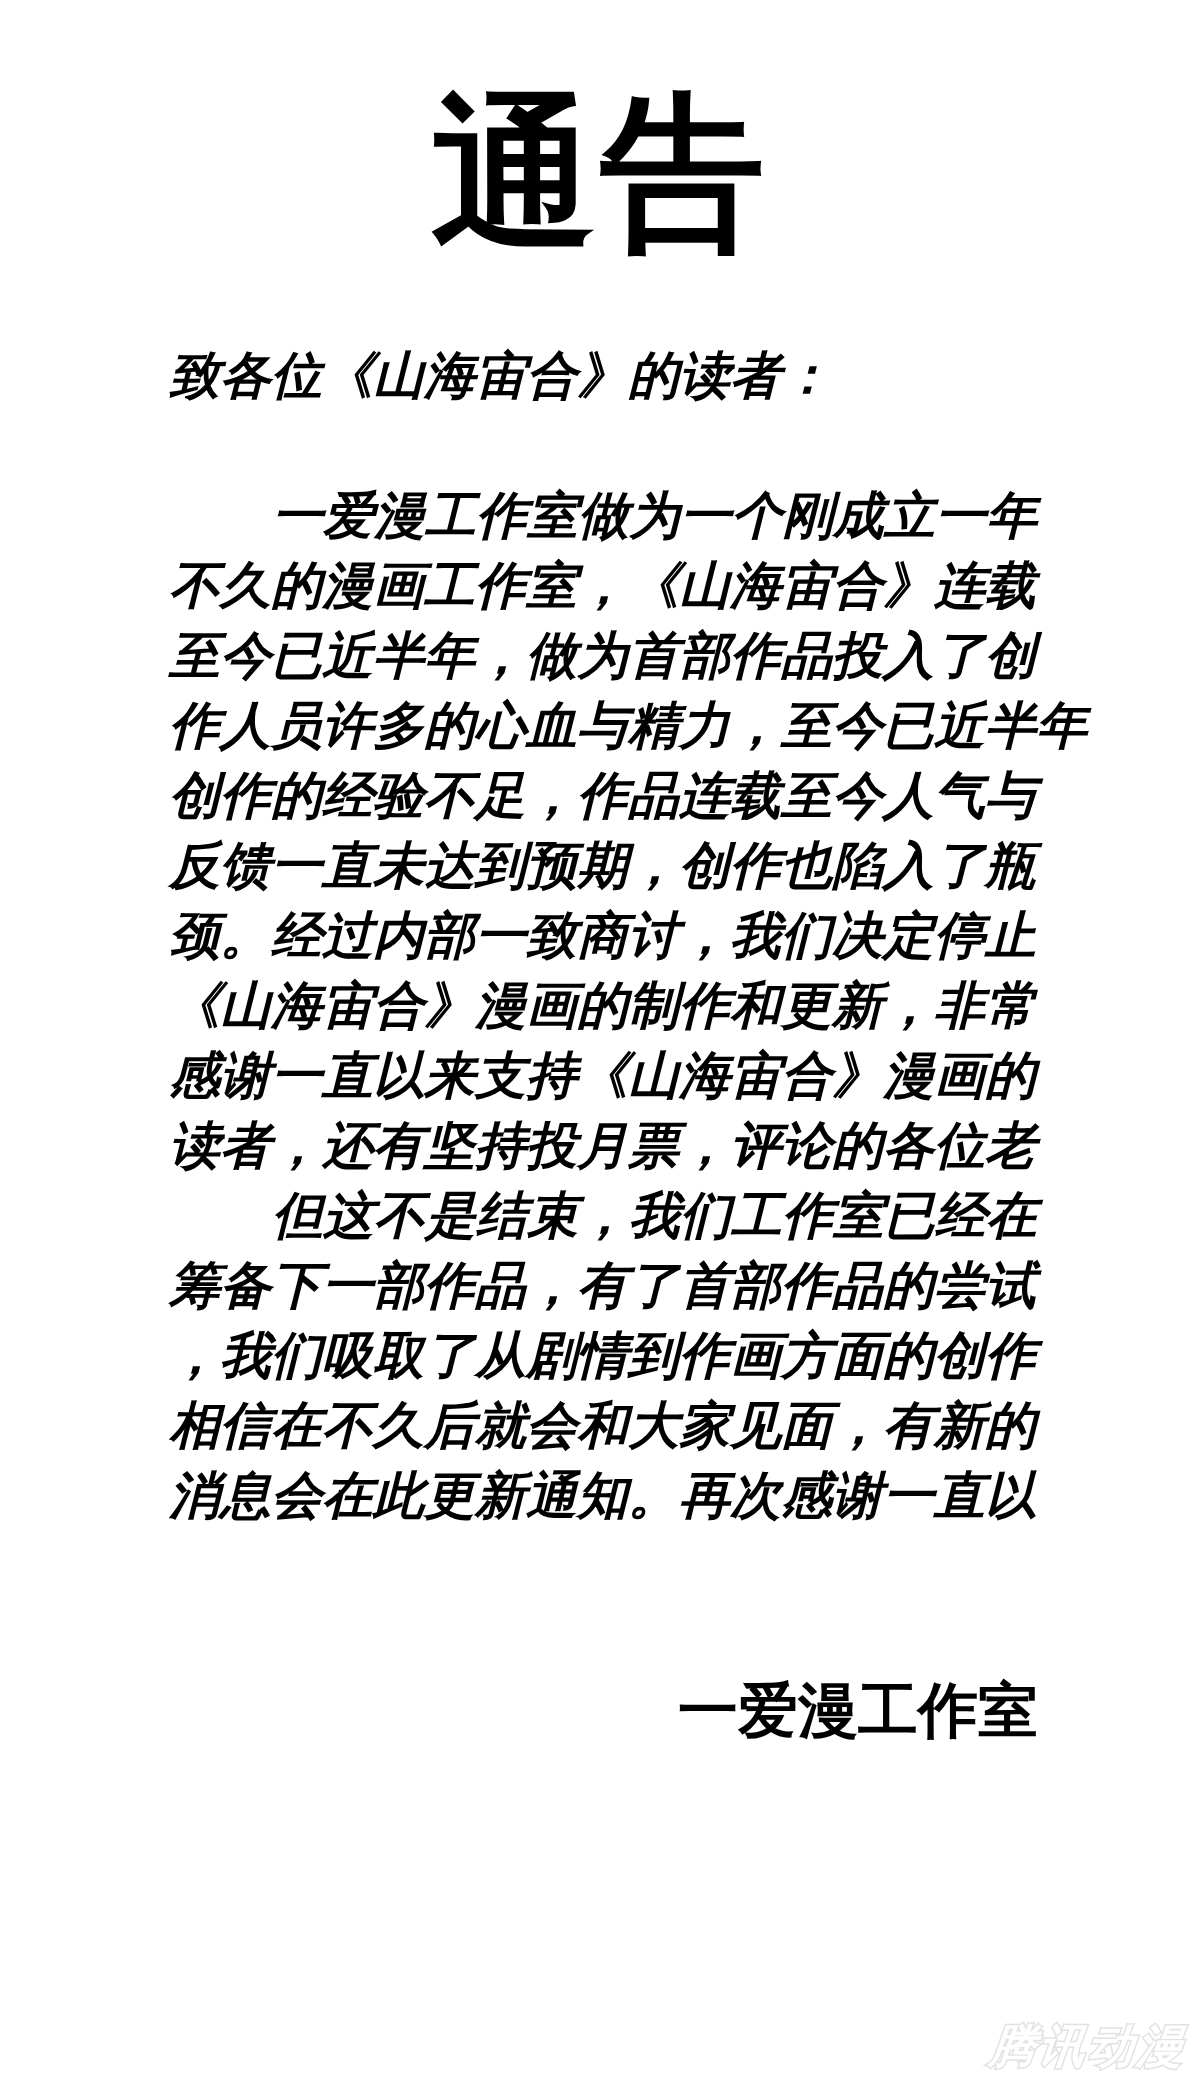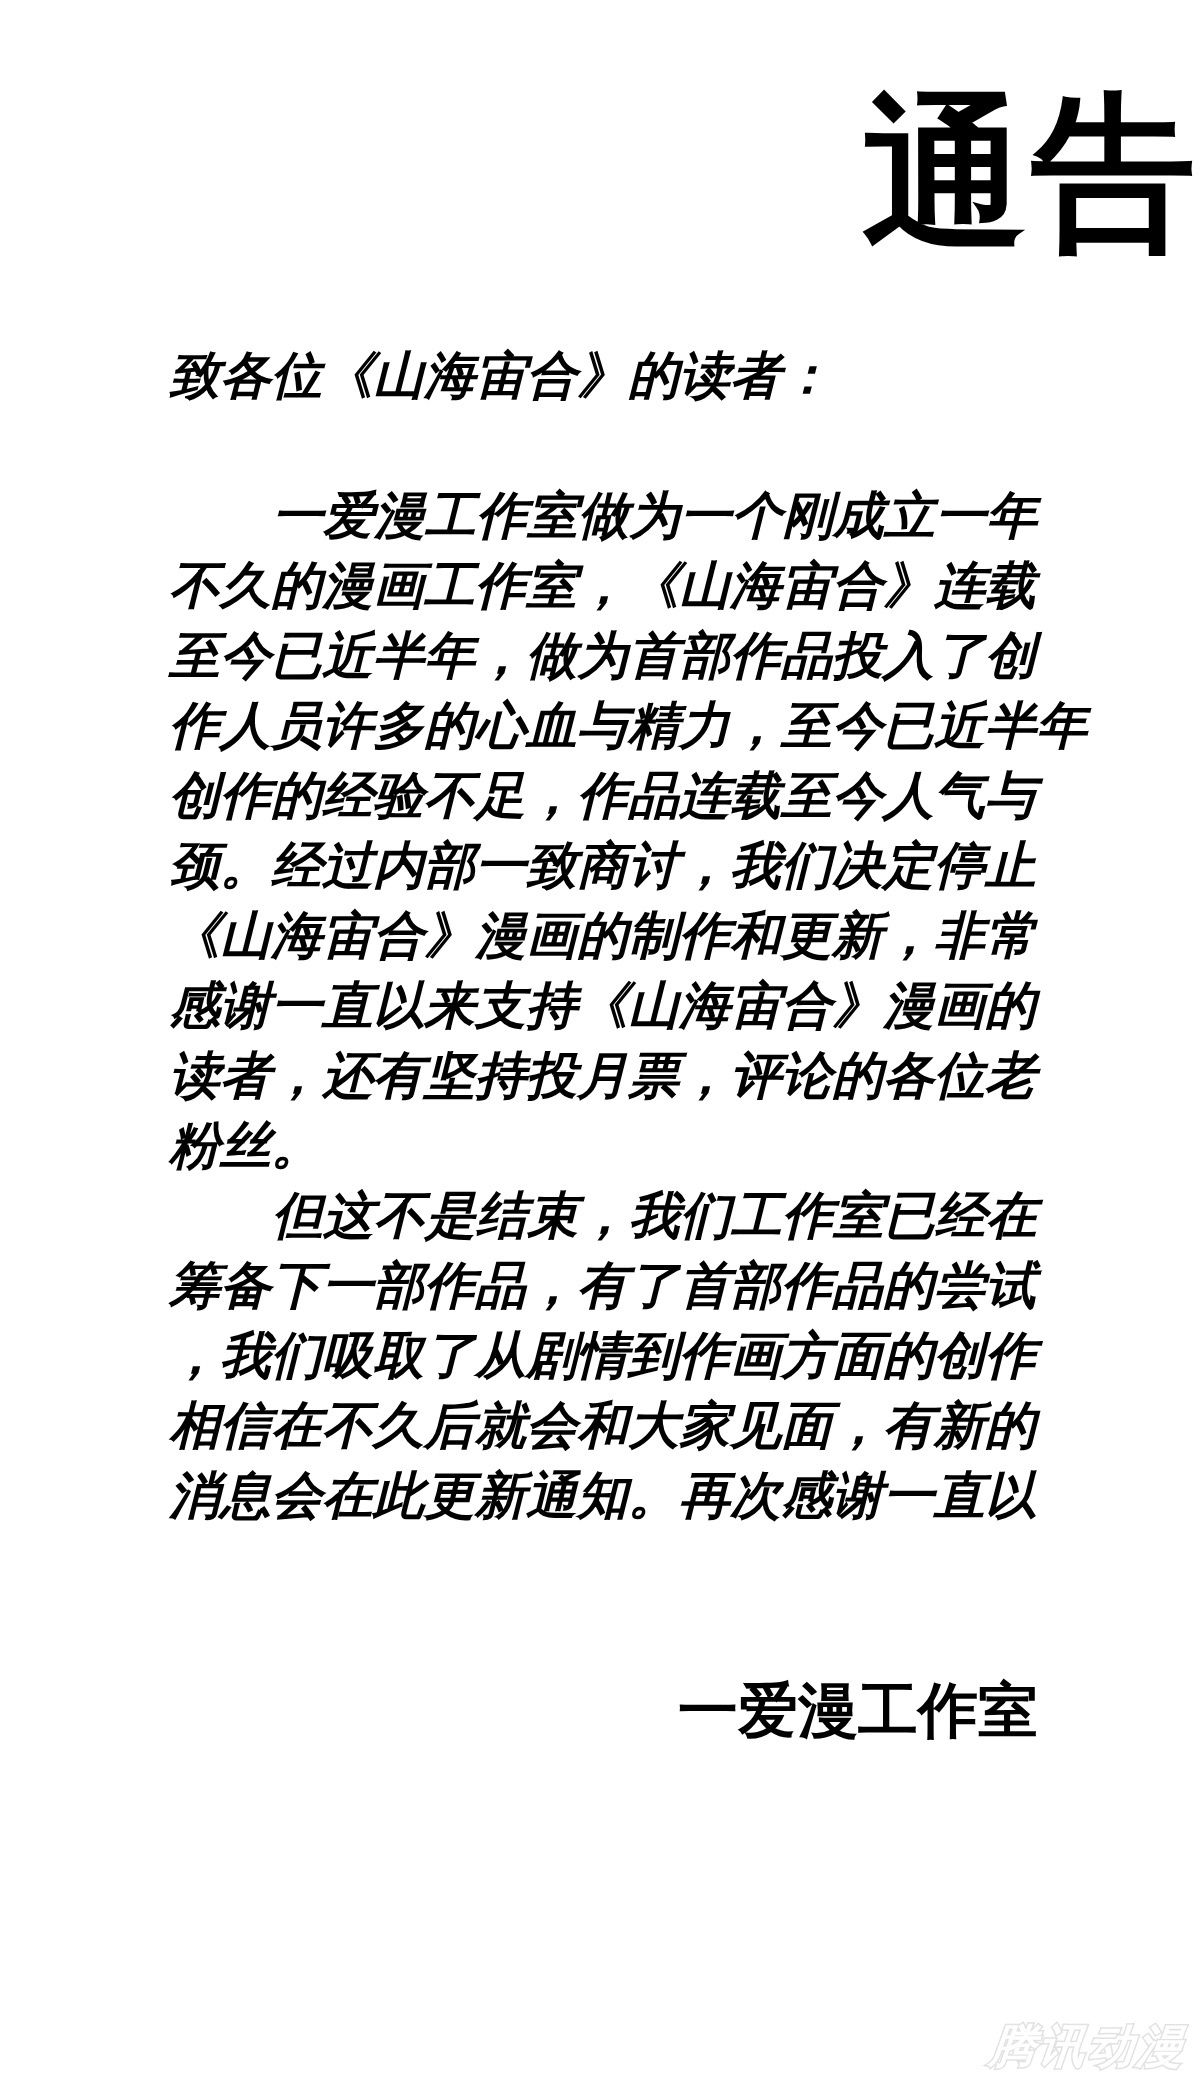--- a/index.html
+++ b/index.html
@@ -12,21 +12,21 @@
     font-family: "Liberation Sans", sans-serif;
     color: #000000;
   }
   .page {
     width: 1200px;
     height: 2088px;
     position: relative;
     background: #ffffff;
   }
   .title {
-    text-align: right;
+    text-align: center;
     font-size: 165px;
     line-height: 165px;
     font-weight: 900;
     padding-top: 92px;
     font-family: "Liberation Serif", serif;
     letter-spacing: 4px;
   }
   .content {
     margin: 84px 0 0 169px;
     width: 869px;
@@ -80,25 +80,25 @@
 
   <div class="content">
     <div class="line">致各位《山海宙合》的读者：</div>
     <div class="blank-line"></div>
 
     <div class="line indent">一爱漫工作室做为一个刚成立一年</div>
     <div class="line">不久的漫画工作室，《山海宙合》连载</div>
     <div class="line">至今已近半年，做为首部作品投入了创</div>
     <div class="line">作人员许多的心血与精力，至今已近半年</div>
     <div class="line">创作的经验不足，作品连载至今人气与</div>
+    <div class="line">反馈一直未达到预期，创作也陷入了瓶</div>
     <div class="line">颈。经过内部一致商讨，我们决定停止</div>
     <div class="line">《山海宙合》漫画的制作和更新，非常</div>
     <div class="line">感谢一直以来支持《山海宙合》漫画的</div>
     <div class="line">读者，还有坚持投月票，评论的各位老</div>
-    <div class="line">粉丝。</div>
 
     <div class="line indent">但这不是结束，我们工作室已经在</div>
     <div class="line">筹备下一部作品，有了首部作品的尝试</div>
     <div class="line">，我们吸取了从剧情到作画方面的创作</div>
     <div class="line">相信在不久后就会和大家见面，有新的</div>
     <div class="line">消息会在此更新通知。再次感谢一直以</div>
   </div>
 
   <div class="signature-row">一爱漫工作室</div>
 

